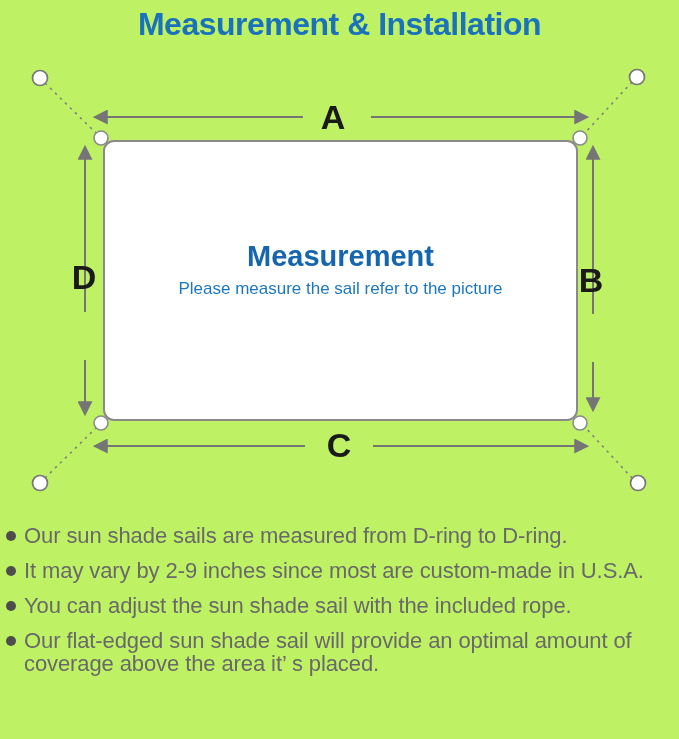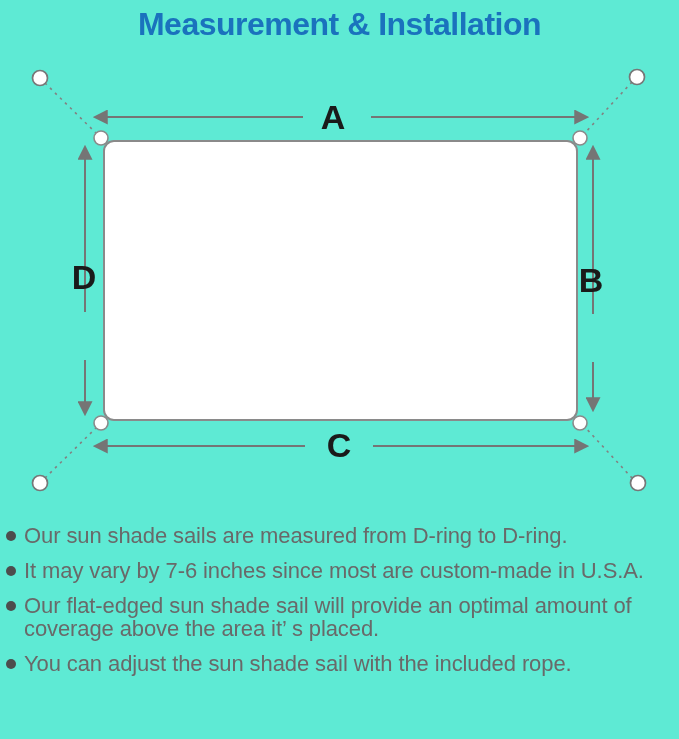--- a/index.html
+++ b/index.html
@@ -8,21 +8,21 @@
     background: #ffffff;
     width: 679px;
     height: 739px;
     overflow: hidden;
     font-family: "Liberation Sans", sans-serif;
   }
   .page {
     position: relative;
     width: 679px;
     height: 739px;
-    background: #5eead4;
+    background: #bef264;
   }
   .page-title {
     position: absolute;
     top: 0;
     left: 0;
     width: 679px;
     height: 56px;
     text-align: center;
     font-size: 32px;
     font-weight: bold;
@@ -144,35 +144,37 @@
       <line x1="593" y1="254" x2="593" y2="87" stroke="#757575" stroke-width="2" marker-end="url(#ah)"></line>
       <line x1="593" y1="302" x2="593" y2="350" stroke="#757575" stroke-width="2" marker-end="url(#ah)"></line>
     </svg>
 
     <div class="dim-label dim-label-top">A</div>
     <div class="dim-label dim-label-right">B</div>
     <div class="dim-label dim-label-bottom">C</div>
     <div class="dim-label dim-label-left">D</div>
 
     <div class="center-text">
+      <div class="center-heading">Measurement</div>
+      <div class="center-subheading">Please measure the sail refer to the picture</div>
     </div>
   </div>
 
   <div class="notes">
     <div class="note-item">
       <span class="bullet-dot"></span>
       <span>Our sun shade sails are measured from D-ring to D-ring.</span>
     </div>
     <div class="note-item">
       <span class="bullet-dot"></span>
-      <span>It may vary by 7-6 inches since most are custom-made in U.S.A.</span>
+      <span>It may vary by 2-9 inches since most are custom-made in U.S.A.</span>
+    </div>
+    <div class="note-item">
+      <span class="bullet-dot"></span>
+      <span>You can adjust the sun shade sail with the included rope.</span>
     </div>
     <div class="note-item">
       <span class="bullet-dot"></span>
       <span>Our flat-edged sun shade sail will provide an optimal amount of coverage above the area it’ s placed.</span>
-    </div>
-    <div class="note-item">
-      <span class="bullet-dot"></span>
-      <span>You can adjust the sun shade sail with the included rope.</span>
     </div>
   </div>
 
 </div>
 
 </body></html>

